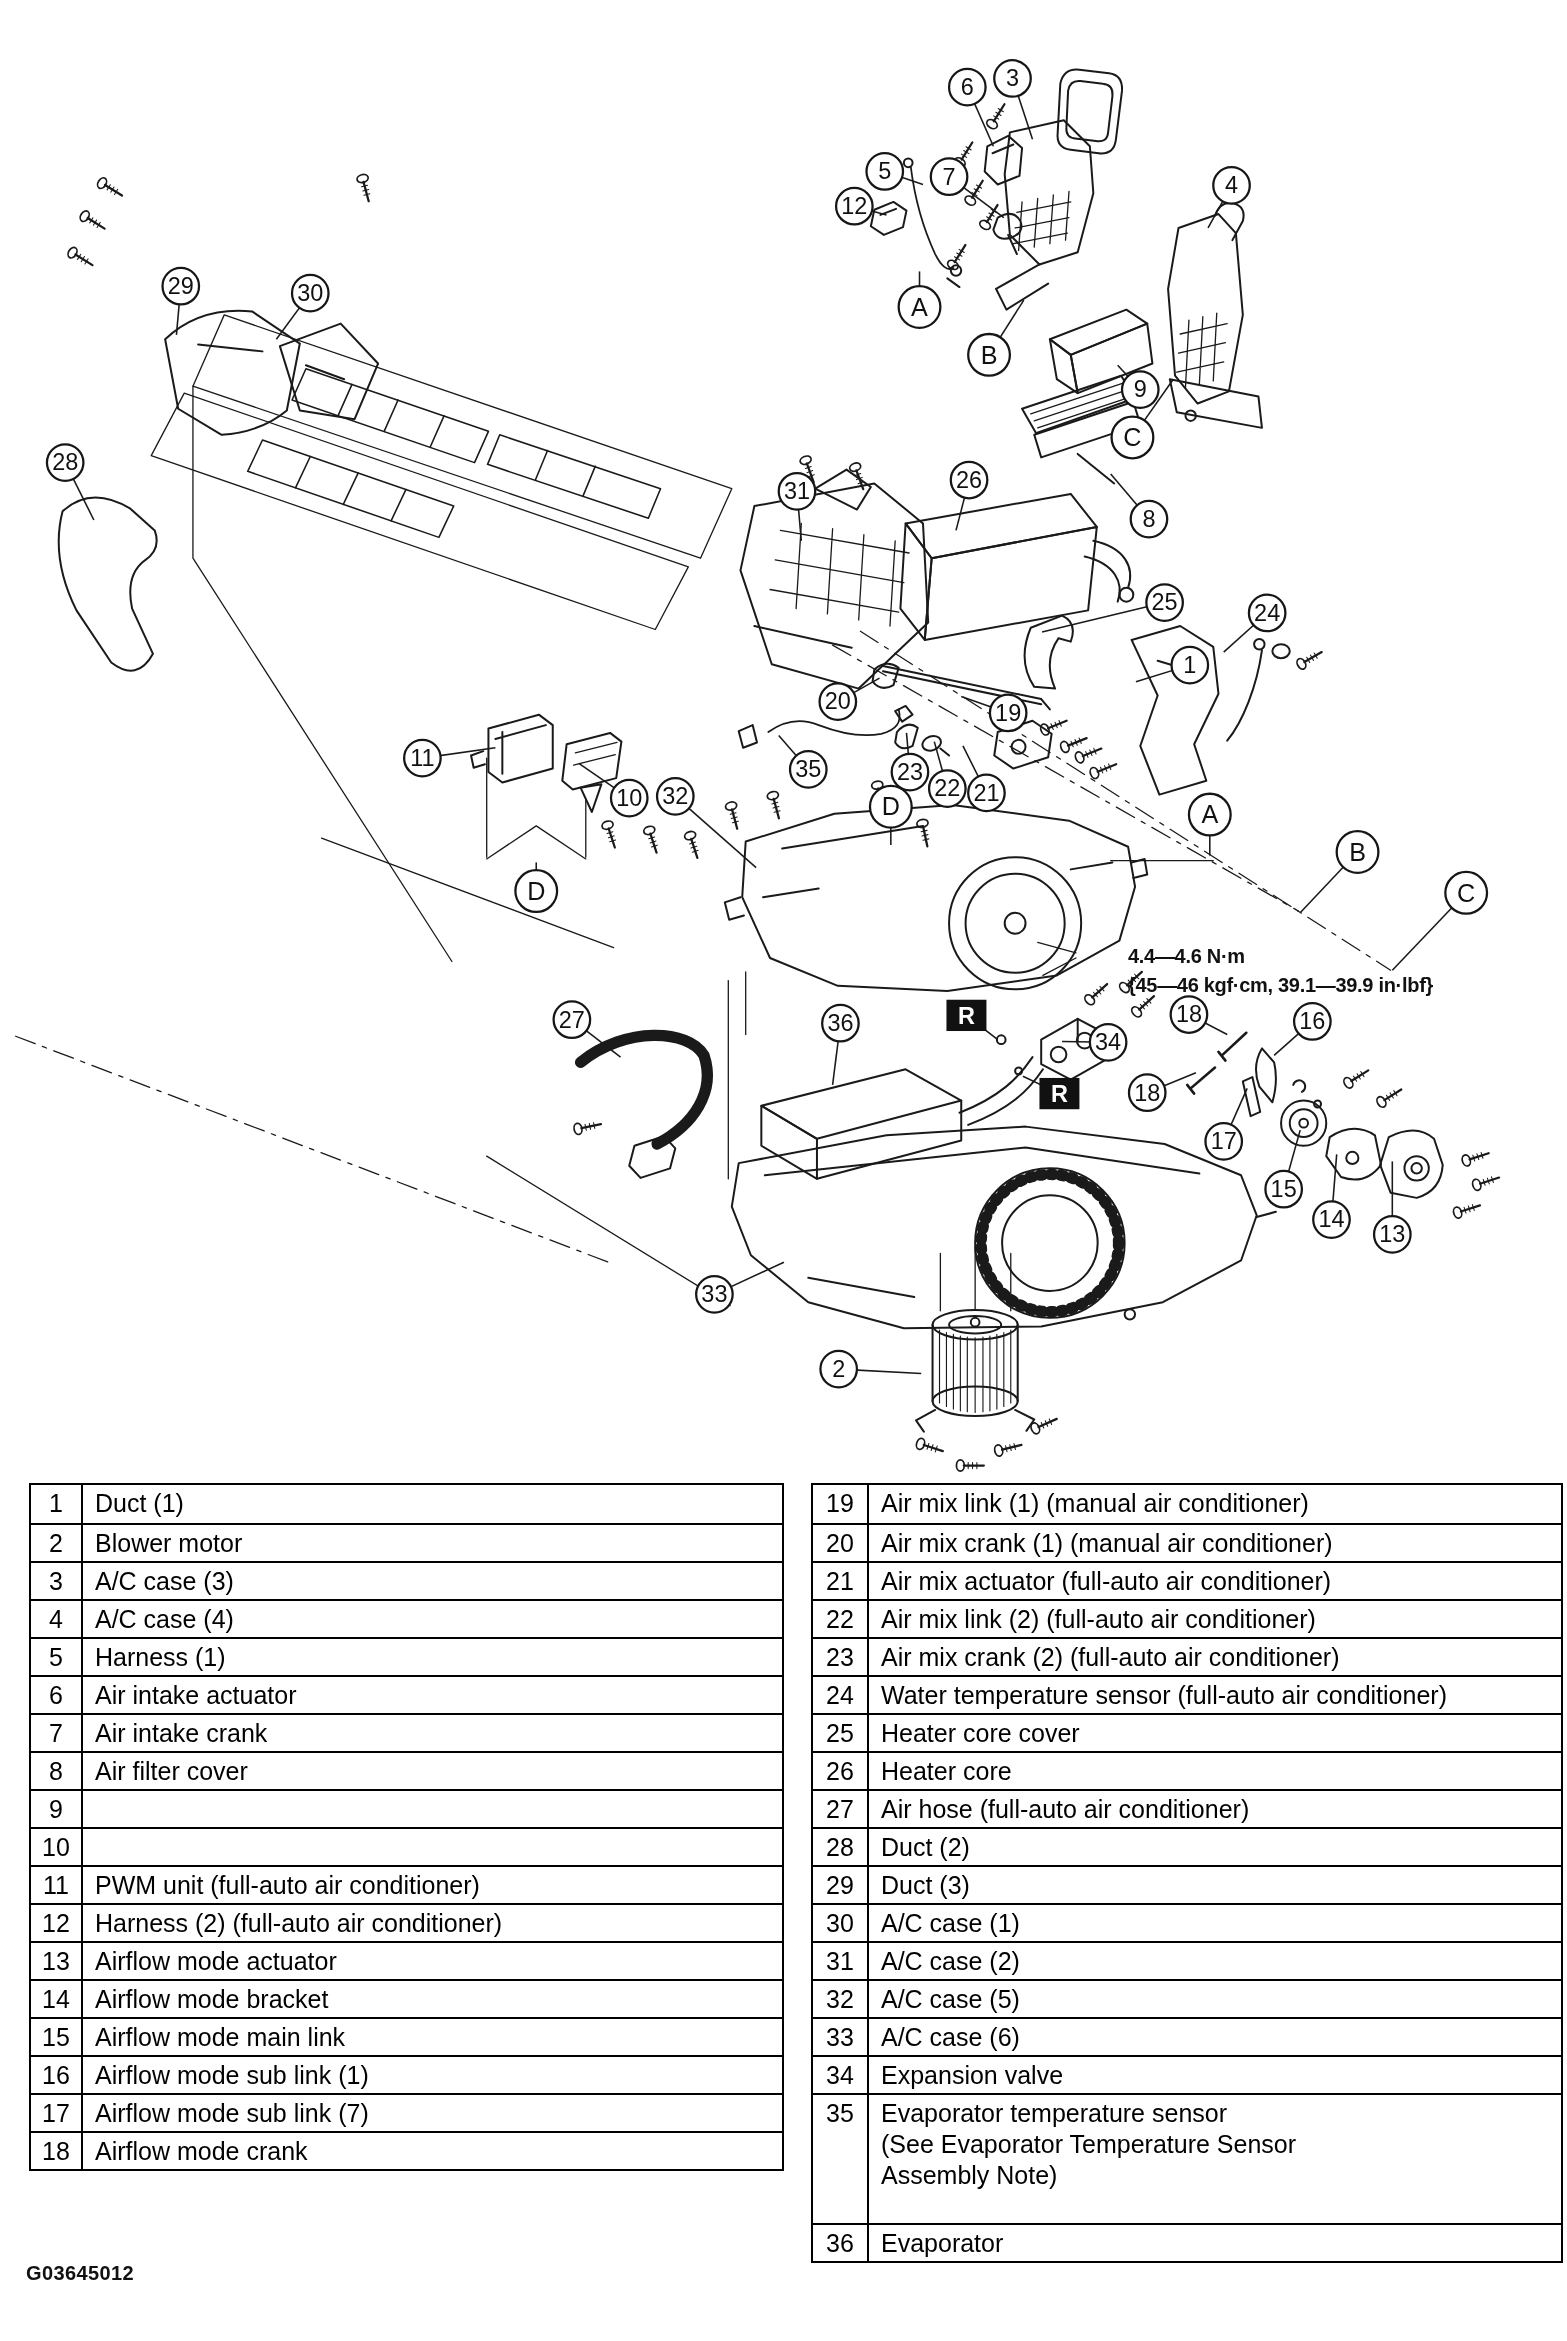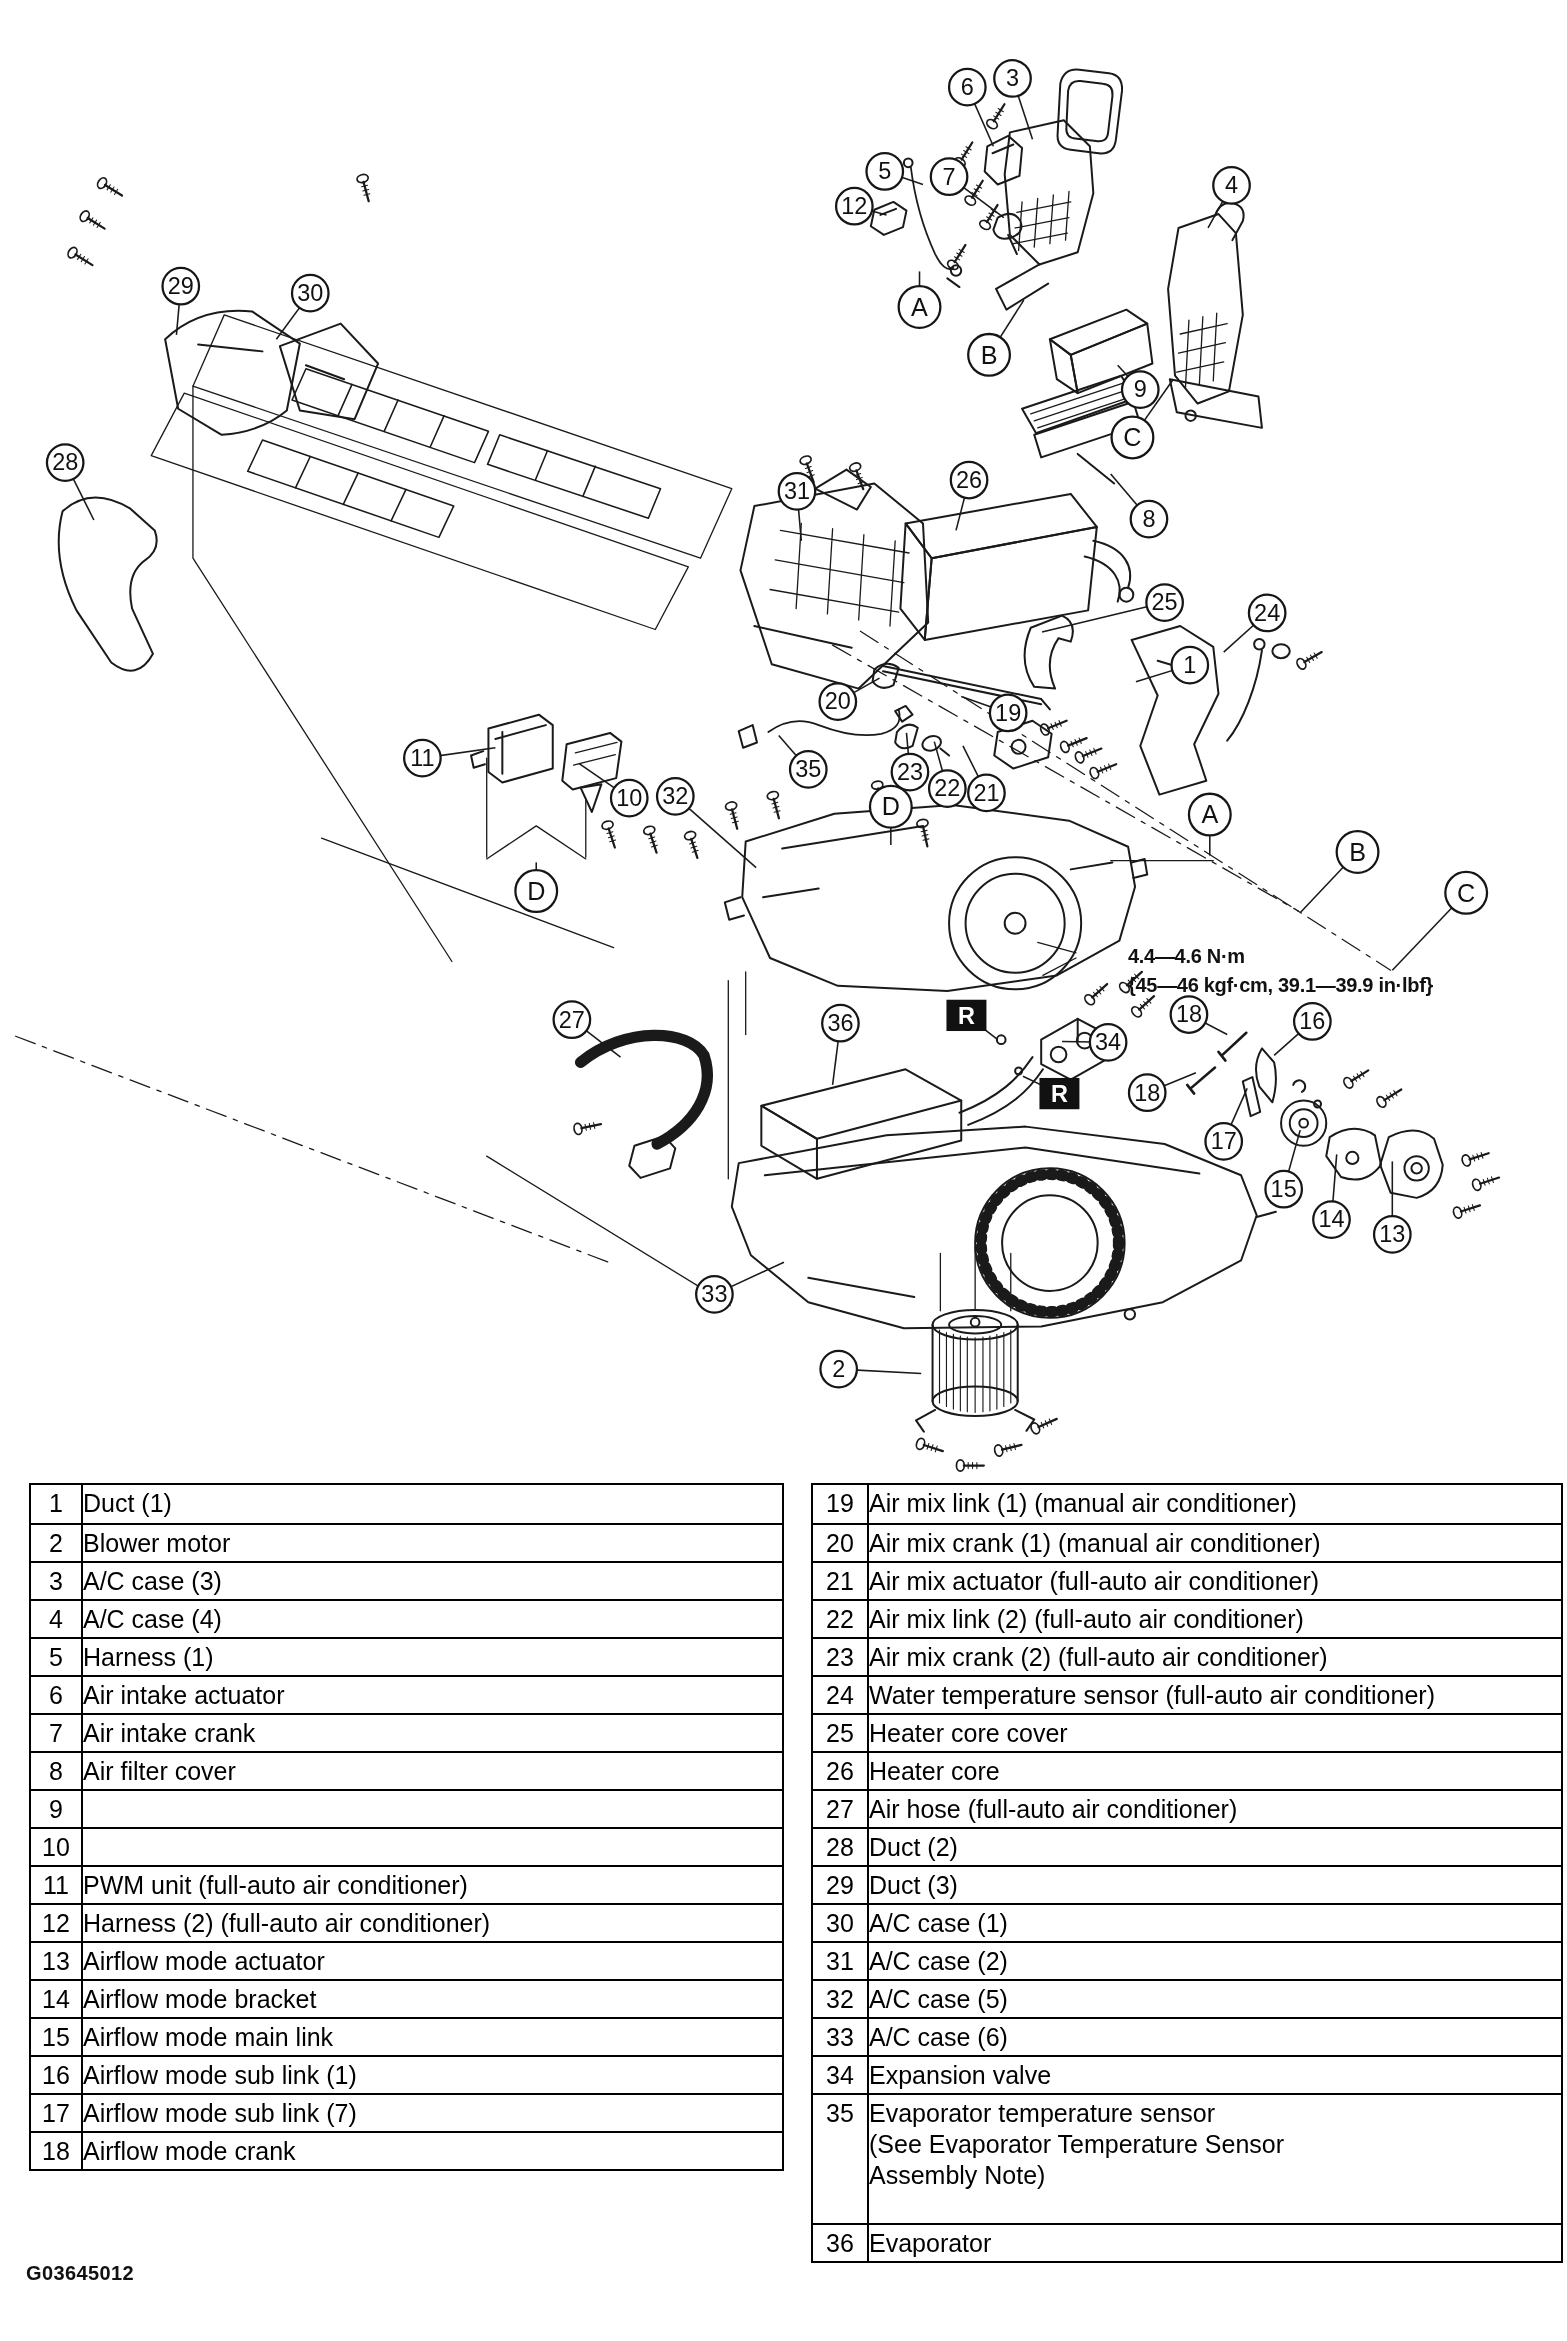--- a/index.html
+++ b/index.html
@@ -12,21 +12,21 @@
   .ptable{position:absolute;border:2.6px solid #000;background:#fff;}
   .ptable.left{left:29px;top:1483px;width:751px;}
   .ptable.right{left:811px;top:1483px;width:748px;}
   .prow{display:flex;height:38px;box-sizing:border-box;border-top:2.6px solid #000;}
   .prow:first-child{border-top:none;}
   .prow.tall{height:130px;}
   .pno{box-sizing:border-box;border-right:2.6px solid #000;text-align:center;
        font-size:25px;line-height:36px;flex:0 0 auto;}
   .ptable.left .pno{width:52px;}
   .ptable.right .pno{width:56px;}
-  .pname{flex:1 1 auto;font-size:25px;line-height:36px;padding-left:0;white-space:pre-line;}
+  .pname{flex:1 1 auto;font-size:25px;line-height:36px;padding-left:12px;white-space:pre-line;}
   .prow.tall .pname{line-height:31px;padding-top:2.6px;}
   .prow.tall .pno{line-height:31px;padding-top:2.6px;}
 </style>
 </head>
 <body>
 
 <div class="canvas">
 
   <svg class="fig" width="1567" height="1478" viewBox="0 0 1803 1700">
     <defs>

